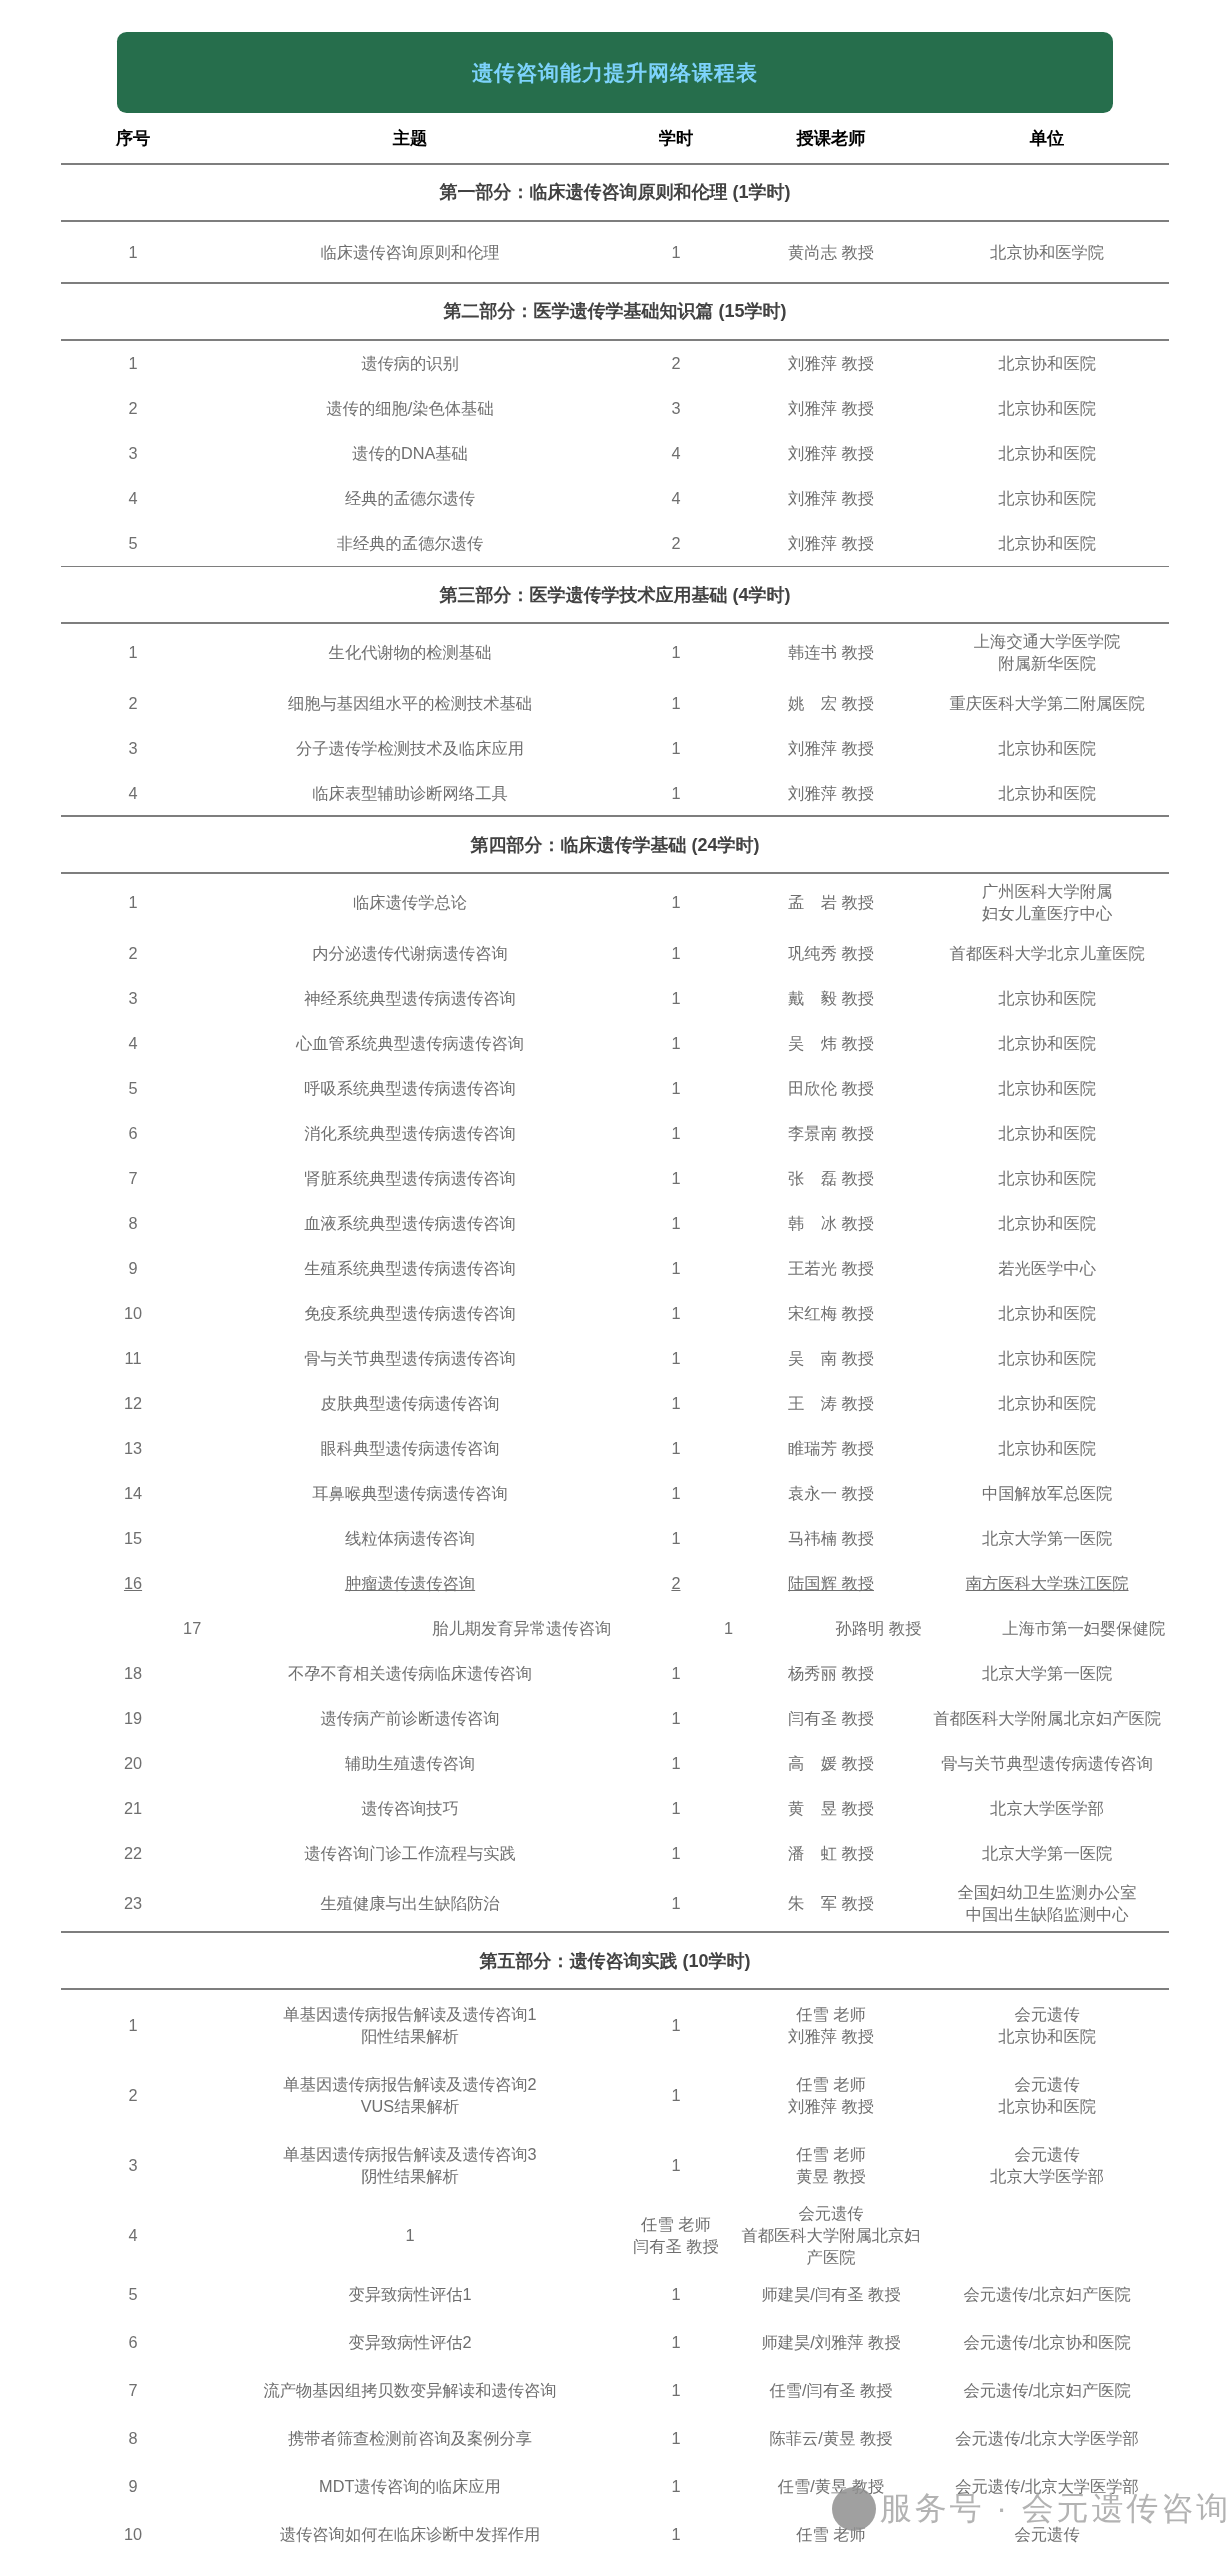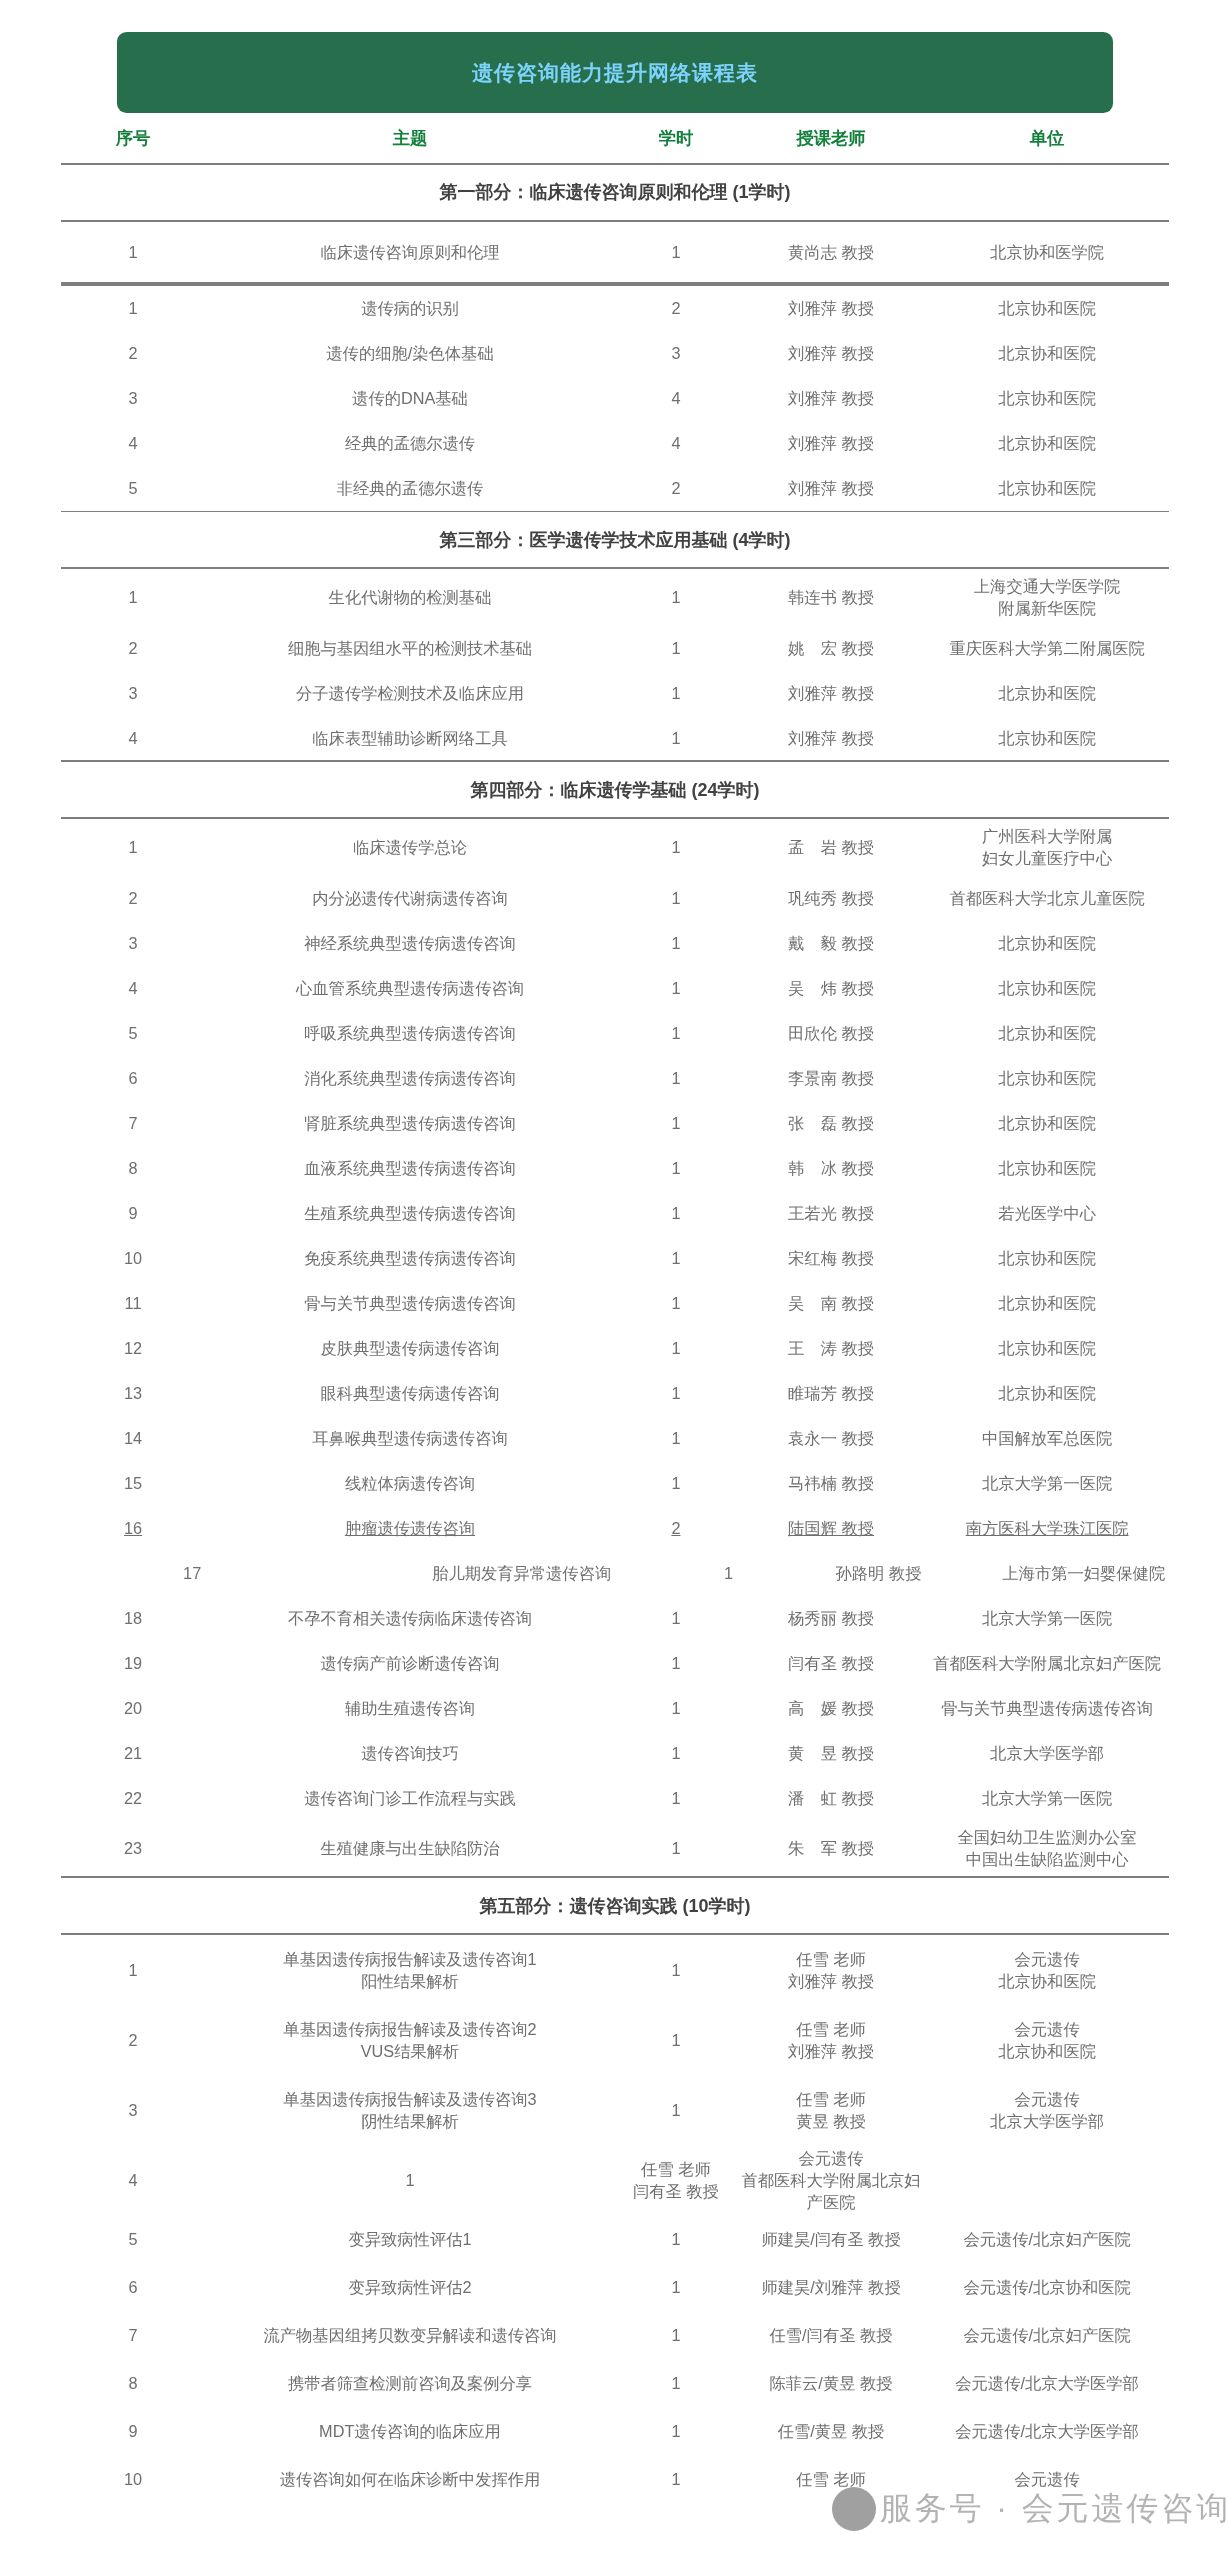--- a/index.html
+++ b/index.html
@@ -10,21 +10,21 @@
     position:relative;overflow:hidden;
   }
   .page{position:absolute;inset:0;padding:32px 61px 0;box-sizing:border-box;}
   .banner{
     margin:0 56px;height:81px;background:#266e4c;border-radius:9.6px;
     display:flex;align-items:center;justify-content:center;
   }
   .banner h1{margin:0;color:#7dd3fc;font-size:21px;font-weight:bold;letter-spacing:1px;}
   .grid-cols{display:grid;grid-template-columns:13% 37% 11% 17% 22%;}
   .col-headers{height:50px;align-items:center;text-align:center;
-    font-weight:bold;color:#15803d;font-size:17.3px;}
+    font-weight:bold;color:#000000;font-size:17.3px;}
   .rule{height:1.9px;background:#7e7e7e;}
   .sec-title{height:55px;display:flex;align-items:center;justify-content:center;
     font-weight:bold;font-size:18px;color:#424242;}
   .row{align-items:center;text-align:center;color:#6f6f6f;font-size:16.3px;}
   .cell{white-space:pre-line;line-height:22px;padding:1px 3.8px;}
   .watermark{position:absolute;left:832px;top:2487px;display:flex;align-items:center;
     pointer-events:none;}
   .wm-circle{width:44px;height:44px;border-radius:50%;background:#8f8f8f;opacity:.85;
     flex:none;margin-right:3.8px;}
   .wm-text{font-size:32px;color:#a6a6a6;opacity:.85;letter-spacing:2.9px;white-space:nowrap;}
@@ -56,20 +56,21 @@
               <span class="cell">1</span>
               <span class="cell">临床遗传咨询原则和伦理</span>
               <span class="cell">1</span>
               <span class="cell">黄尚志 教授</span>
               <span class="cell">北京协和医学院</span>
             </div>
           </div>
           <div class="rule"></div>
         </section>
         <section>
+          <div class="sec-title">第二部分：医学遗传学基础知识篇 (15学时)</div>
           <div class="rule"></div>
           <div>
             <div class="grid-cols row" style="min-height: 45px;">
               <span class="cell">1</span>
               <span class="cell">遗传病的识别</span>
               <span class="cell">2</span>
               <span class="cell">刘雅萍 教授</span>
               <span class="cell">北京协和医院</span>
             </div>
             <div class="grid-cols row" style="min-height: 45px;">

